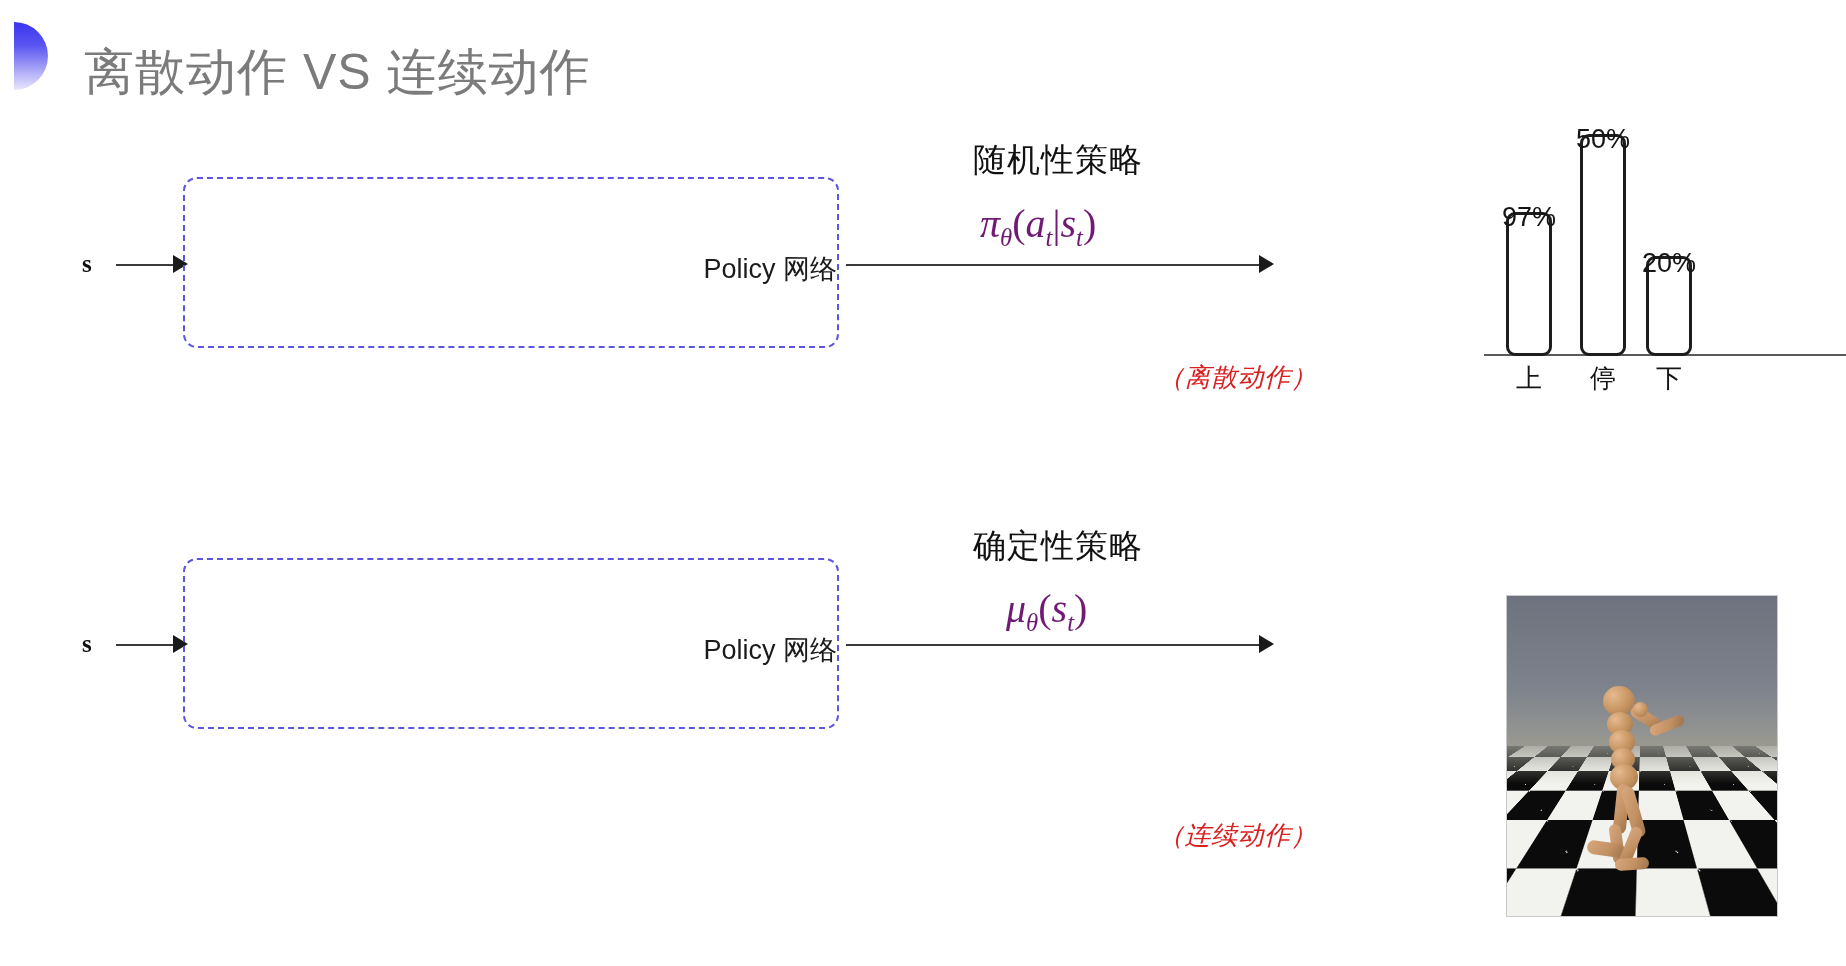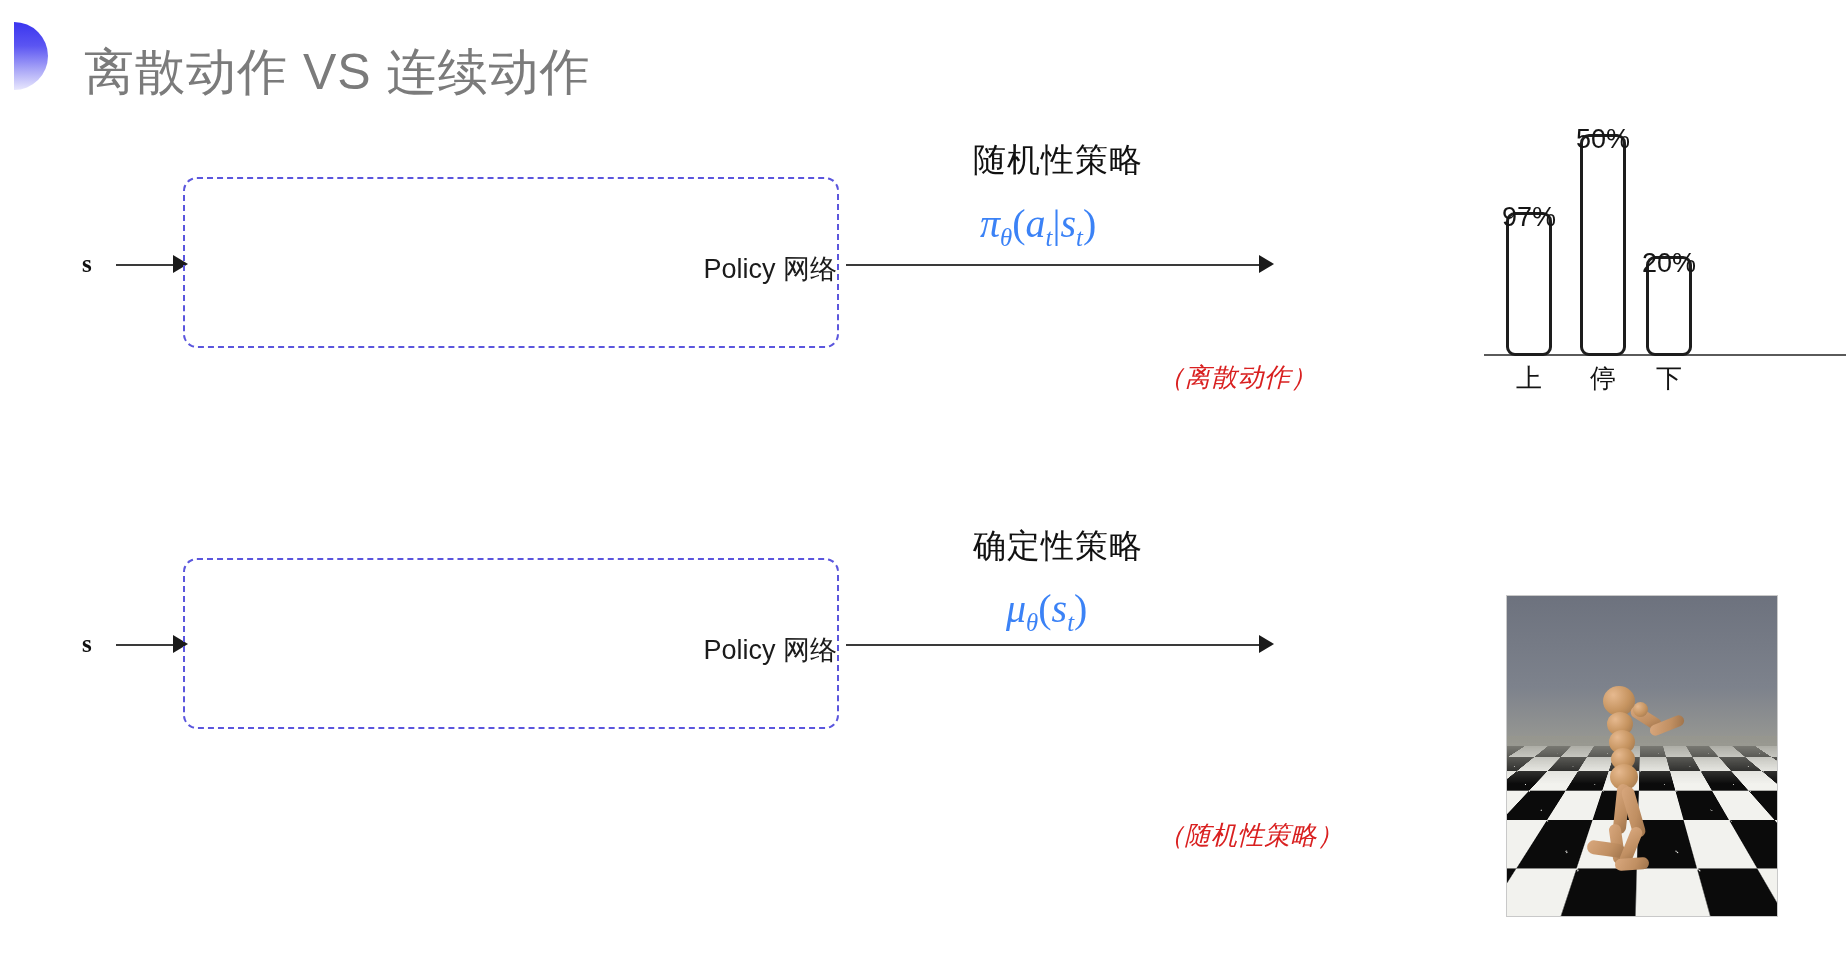--- a/index.html
+++ b/index.html
@@ -81,21 +81,21 @@
     font-size: 33px;
     color: #111111;
     white-space: nowrap;
     letter-spacing: 1px;
   }
   .formula {
     position: absolute;
     font-family: "Liberation Serif", "DejaVu Serif", serif;
     font-style: italic;
     font-size: 40px;
-    color: #3b82f6;
+    color: #701a75;
     white-space: nowrap;
   }
   .formula .sub {
     font-size: 0.62em;
     vertical-align: sub;
     font-style: italic;
   }
   .formula .paren {
     font-style: normal;
   }
@@ -257,21 +257,21 @@
 
 <div class="arrow-line" style="left:846px; top:644px; width:418px;"></div>
 <div class="arrow-head" style="left:1259px; top:635px;"></div>
 
 <div class="policy-kind" style="left:973px; top:524px;">确定性策略</div>
 
 <div class="formula" style="left:1006px; top:585px;text-align:center;">
   <span>μ</span><span class="sub">θ</span><span class="paren">(</span><span>s</span><span class="sub">t</span><span class="paren">)</span>
 </div>
 
-<div class="action-note" style="left:1158px; top:818px;">（随机性策略）</div>
+<div class="action-note" style="left:1158px; top:818px;">（连续动作）</div>
 
 <div id="sim-frame">
   <div id="sim-sky"></div>
   <div id="sim-floor"></div>
   <div id="sim-haze"></div>
 
   <div style="position:absolute; left:78px; top:90px; width:130px; height:190px;">
     <div class="joint" style="left:18px; top:0px; width:32px; height:30px;"></div>
     <div class="joint" style="left:22px; top:26px; width:26px; height:24px;"></div>
     <div class="joint" style="left:24px; top:44px; width:26px; height:24px;"></div>

